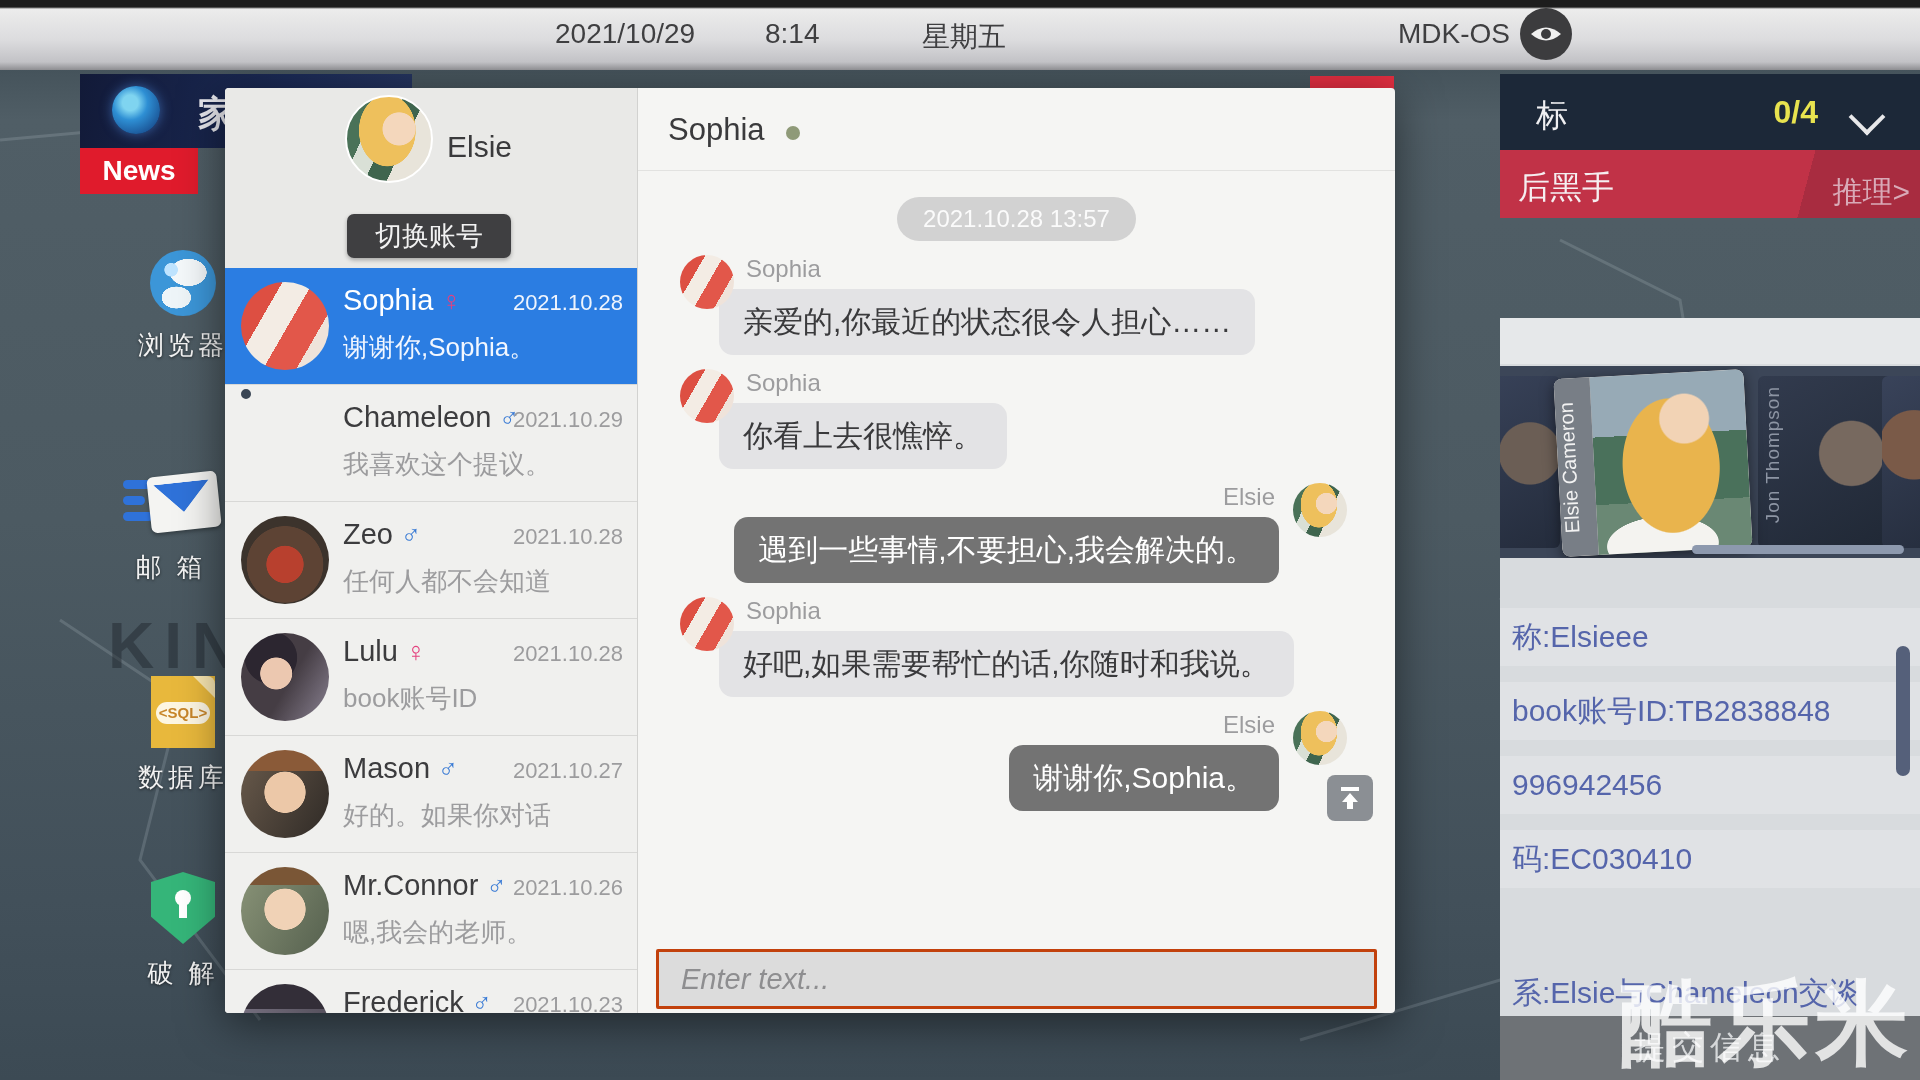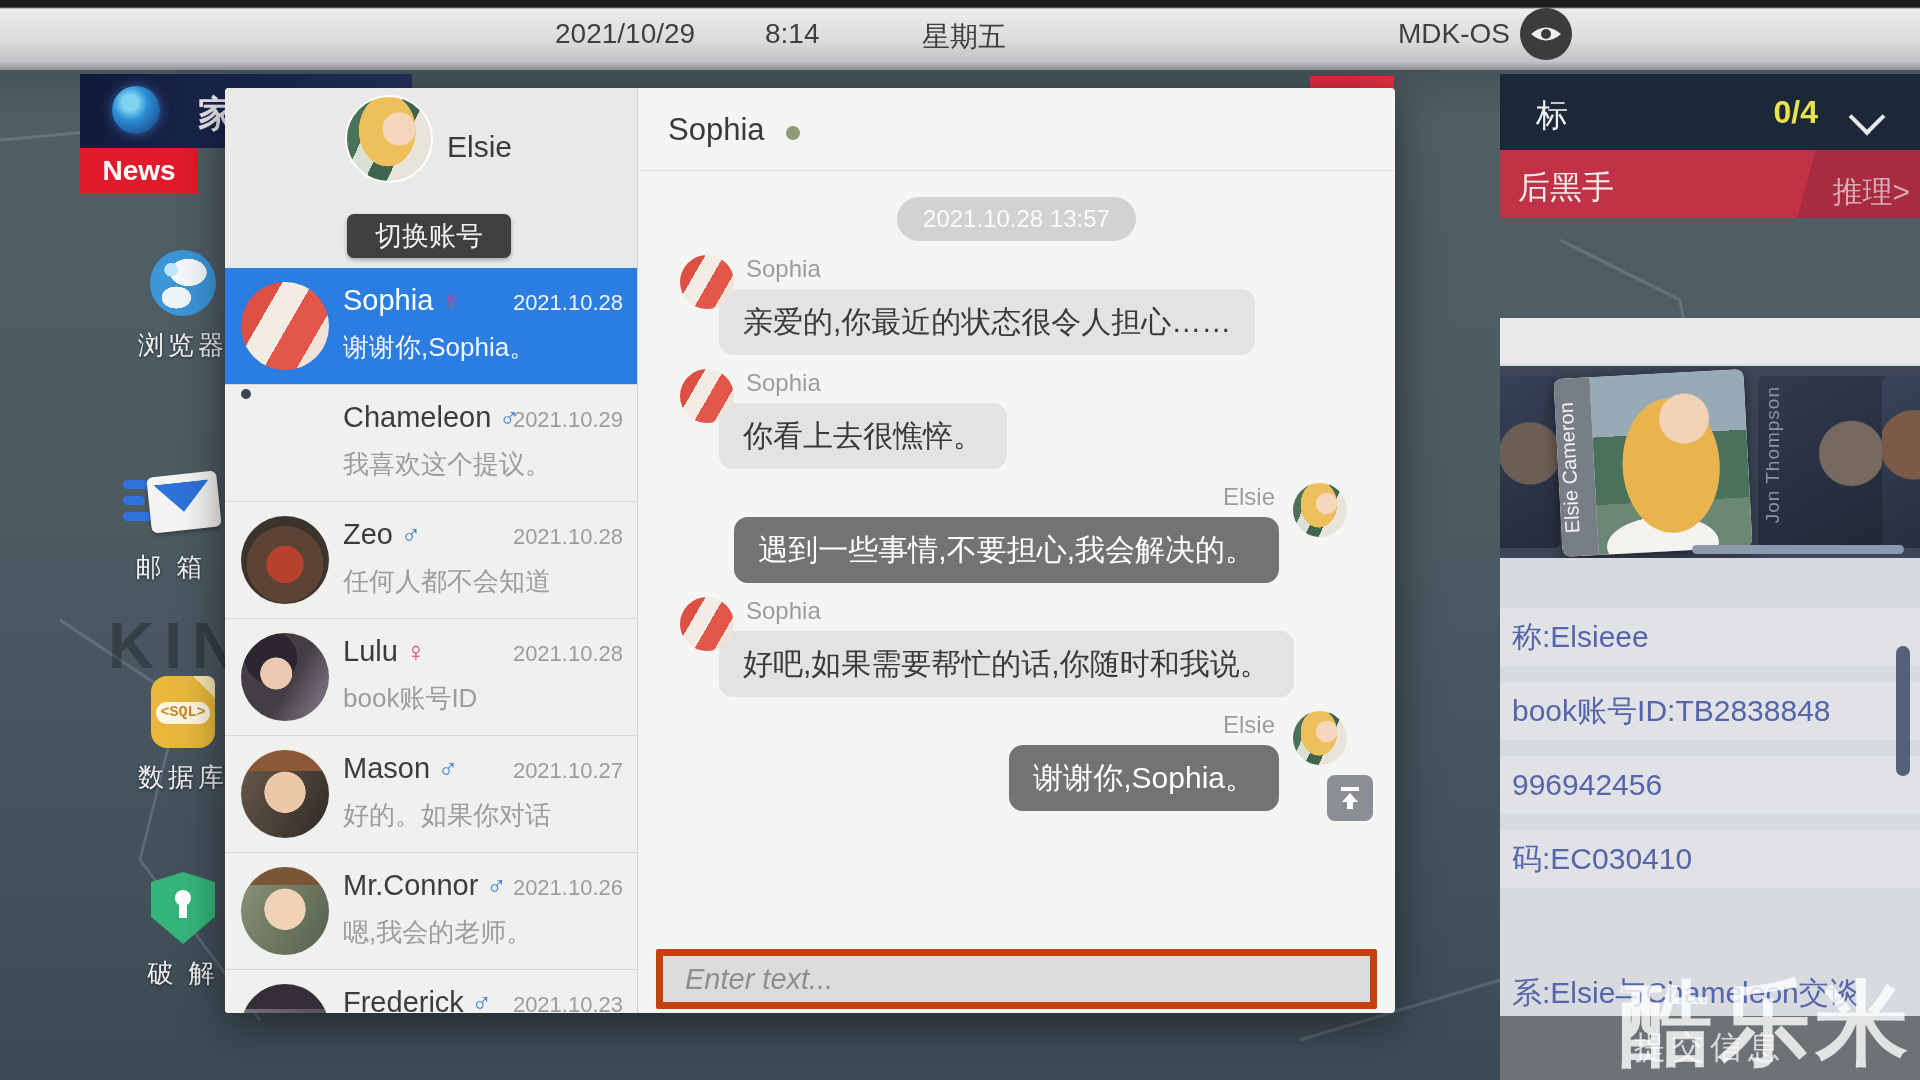--- a/index.html
+++ b/index.html
@@ -39,21 +39,21 @@
       radial-gradient(ellipse 46% 34% at 58% 34%,#f4f8fa 0 60%,transparent 61%),
       radial-gradient(ellipse 40% 30% at 40% 72%,#eef5f8 0 55%,transparent 56%),
       radial-gradient(circle at 45% 45%,#3c96d8 0 70%,#1f6cb4 100%);}
   .ic-mail{display:inline-block;position:relative;width:96px;height:66px;}
   .ic-mail .env{position:absolute;right:0;top:2px;width:70px;height:56px;background:#f4f4f2;border-radius:6px;transform:rotate(-6deg);box-shadow:0 2px 4px rgba(0,0,0,.35);}
   .ic-mail .env:before{content:"";position:absolute;left:6px;top:8px;width:0;height:0;
     border-left:28px solid transparent;border-right:28px solid transparent;border-top:30px solid #2f72d9;
     clip-path:polygon(0 0,100% 0,50% 100%,0 0);}
   .ic-mail .s1,.ic-mail .s2,.ic-mail .s3{position:absolute;left:0;height:9px;border-radius:5px;background:#2f72d9;}
   .ic-mail .s1{top:8px;width:30px;} .ic-mail .s2{top:24px;width:22px;} .ic-mail .s3{top:40px;width:30px;}
-  .ic-sql{display:inline-block;position:relative;width:64px;height:72px;background:#e8b83c;border-radius:16px;font-family:Liberation Mono, monospace;}
+  .ic-sql{display:inline-block;position:relative;width:64px;height:72px;background:#e8b83c;border-radius:0;}
   .ic-sql:before{content:"";position:absolute;right:0;top:0;border-style:solid;border-width:0 22px 22px 0;border-color:#f6dc92 #fff0 ;border-radius:0 8px 0 0;
     border-right-color:#f8e6b0;border-bottom-color:transparent;}
   .ic-sql .tag{position:absolute;left:5px;top:26px;width:54px;height:22px;background:#fdf6e2;border-radius:11px;
     font-size:15px;font-weight:bold;color:#c8862a;line-height:22px;}
   .ic-shield{display:inline-block;position:relative;width:64px;height:72px;background:#35b579;
     clip-path:polygon(50% 0,100% 14%,100% 62%,50% 100%,0 62%,0 14%);}
   .ic-shield:before{content:"";position:absolute;left:24px;top:18px;width:16px;height:16px;border-radius:50%;background:#fff;}
   .ic-shield:after{content:"";position:absolute;left:28px;top:30px;width:8px;height:16px;background:#fff;}
   
   .obj-bar{position:absolute;left:1500px;top:74px;width:420px;height:76px;background:#1c2838;z-index:1;}
@@ -149,21 +149,21 @@
   .mrow .who{font-size:24px;color:#9c9c9e;margin:0 0 6px 0;}
   .mrow.left .who{padding-left:88px;}
   .mrow.right .who{text-align:right;padding-right:100px;}
   .bubble{display:inline-block;max-width:600px;padding:13px 24px;border-radius:14px;font-size:30px;line-height:40px;}
   .mrow.left .bubble{margin-left:61px;background:#e3e3e5;color:#3a3a3c;}
   .mrow.right{text-align:right;}
   .mrow.right .bubble{margin-right:96px;background:#737373;color:#fff;text-align:left;}
   .to-top{position:absolute;right:22px;bottom:192px;width:46px;height:46px;border-radius:8px;background:rgba(120,124,130,.85);
     display:flex;align-items:center;justify-content:center;}
   .input-bar{position:absolute;left:18px;right:18px;bottom:4px;height:60px;}
-  .input-bar input{width:100%;height:100%;box-sizing:border-box;background:#dcdcdc;border:7px solid #c2410c;
+  .input-bar input{width:100%;height:100%;box-sizing:border-box;background:#dcdcdc;border:3px solid #c2410c;
     border-radius:2px;padding:0 22px;font-size:29px;font-style:italic;color:#555;outline:none;
     font-family:"Liberation Sans","DejaVu Sans",sans-serif;}
   .input-bar input::placeholder{color:#8e8e90;font-style:italic;}
 </style>
 </head>
 <body>
 
 <div class="screen">
 
   <svg class="maplines" width="1920" height="1080" viewBox="0 0 1920 1080">

